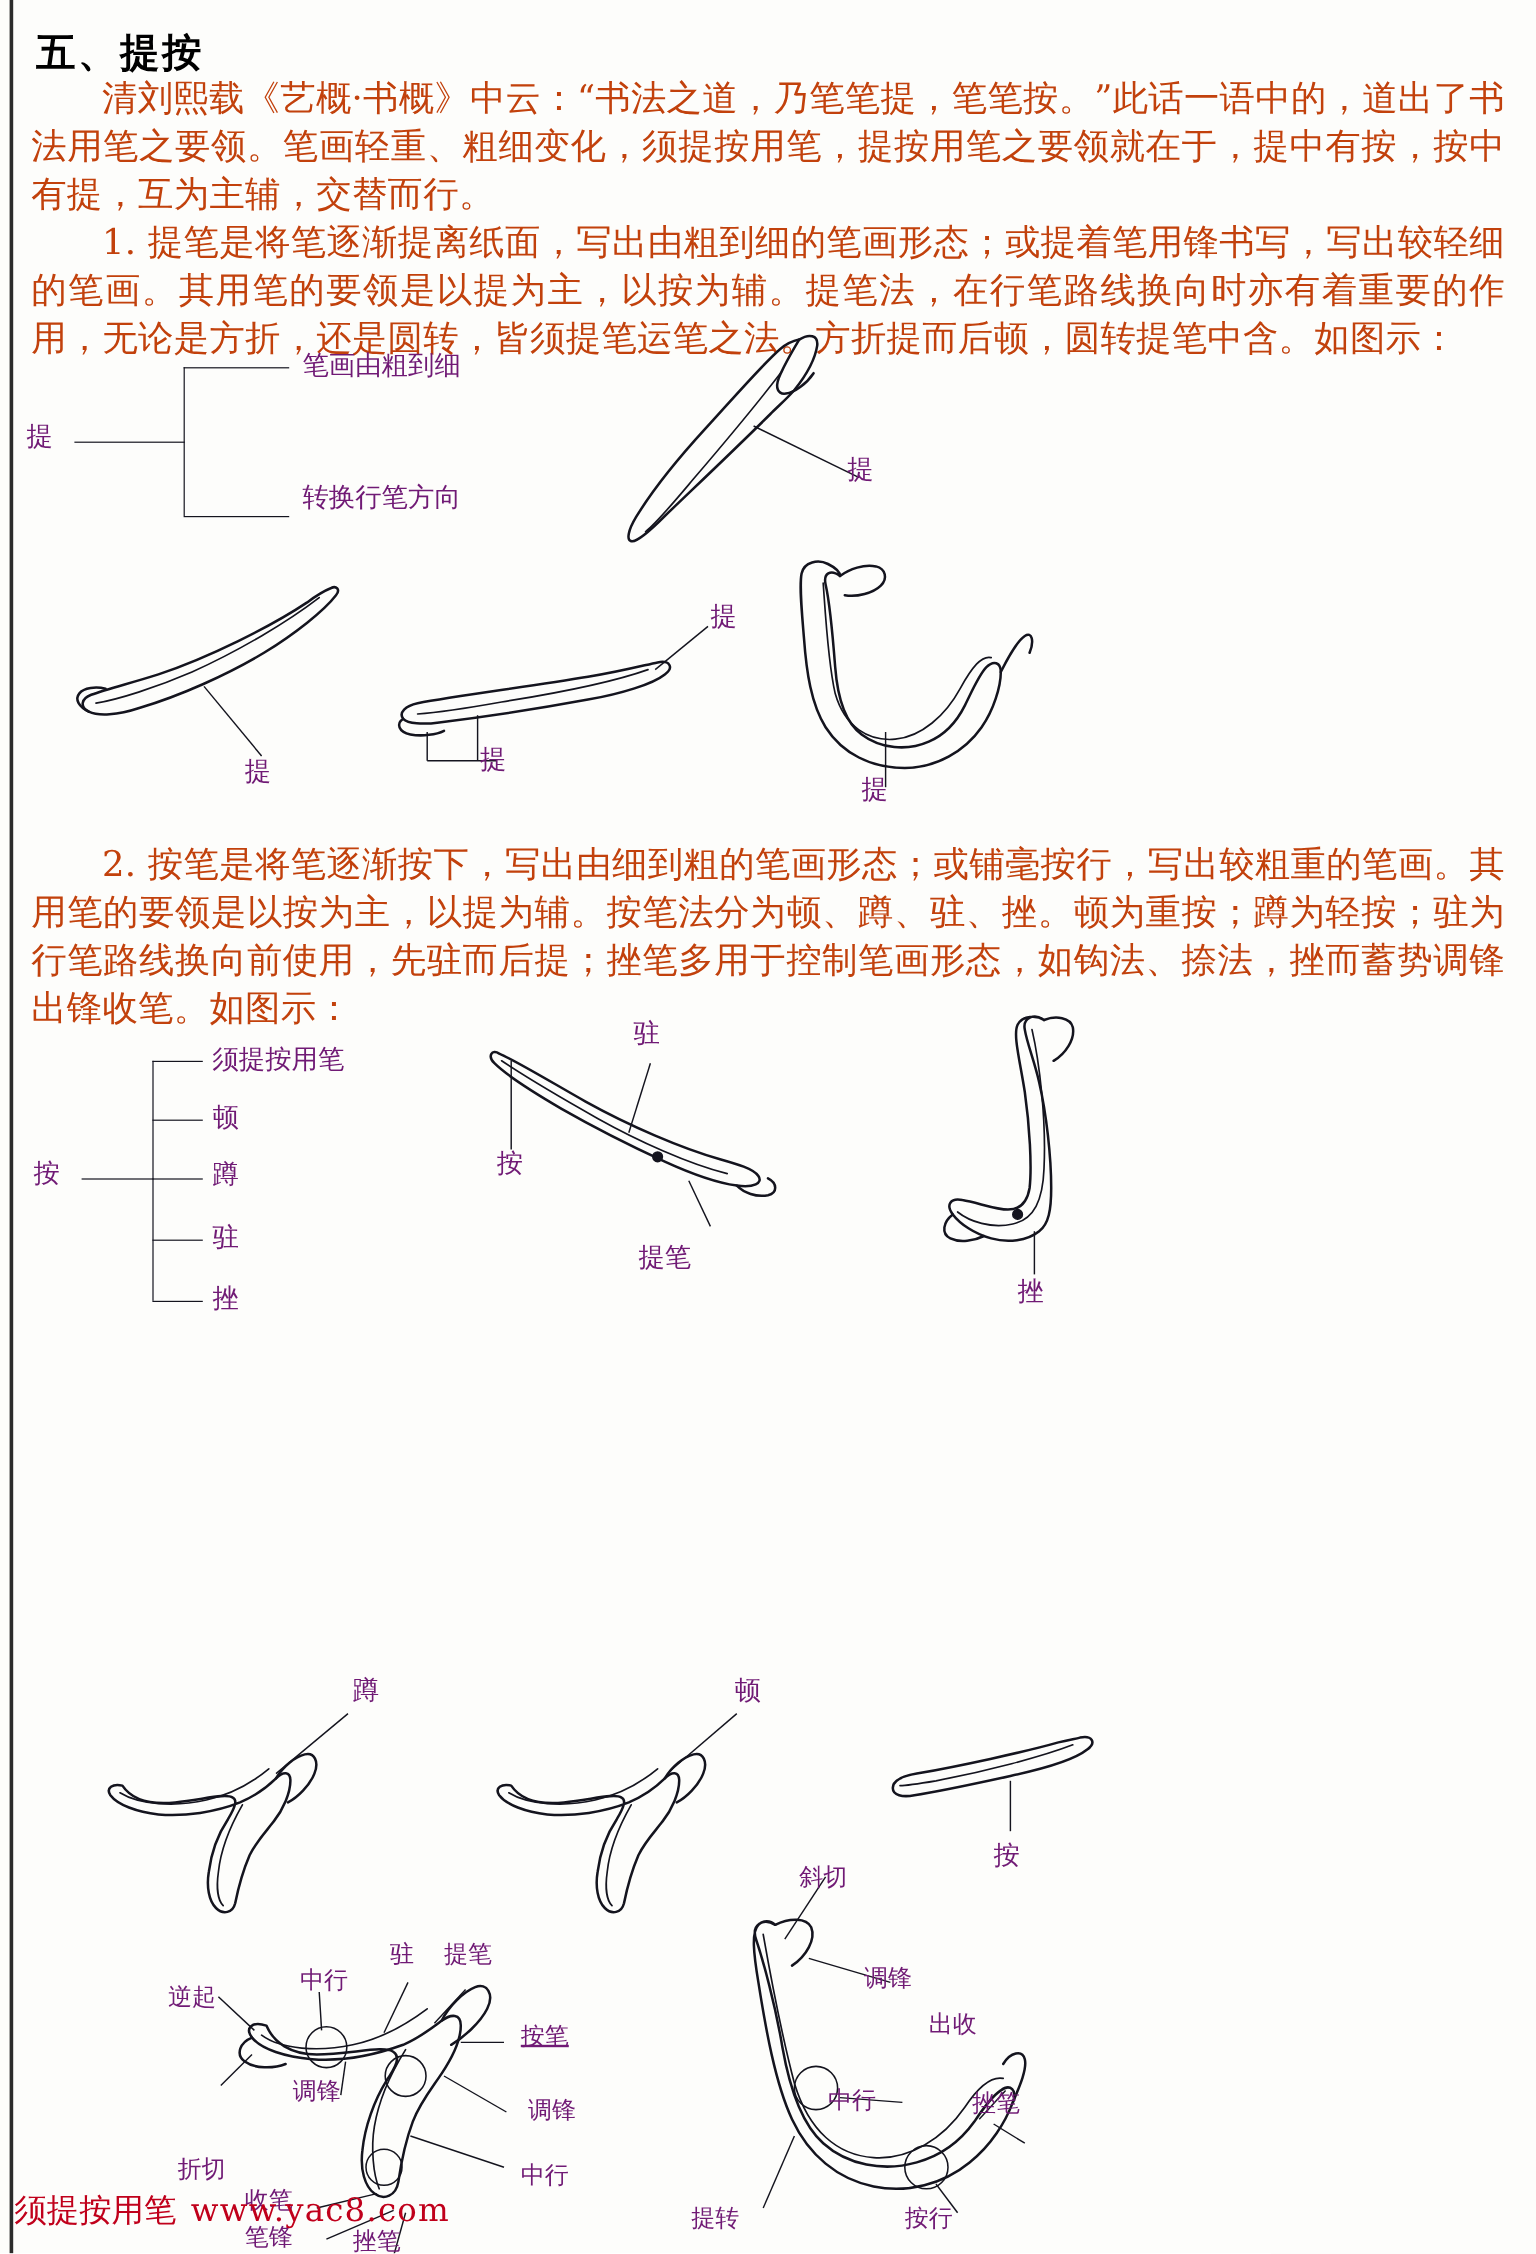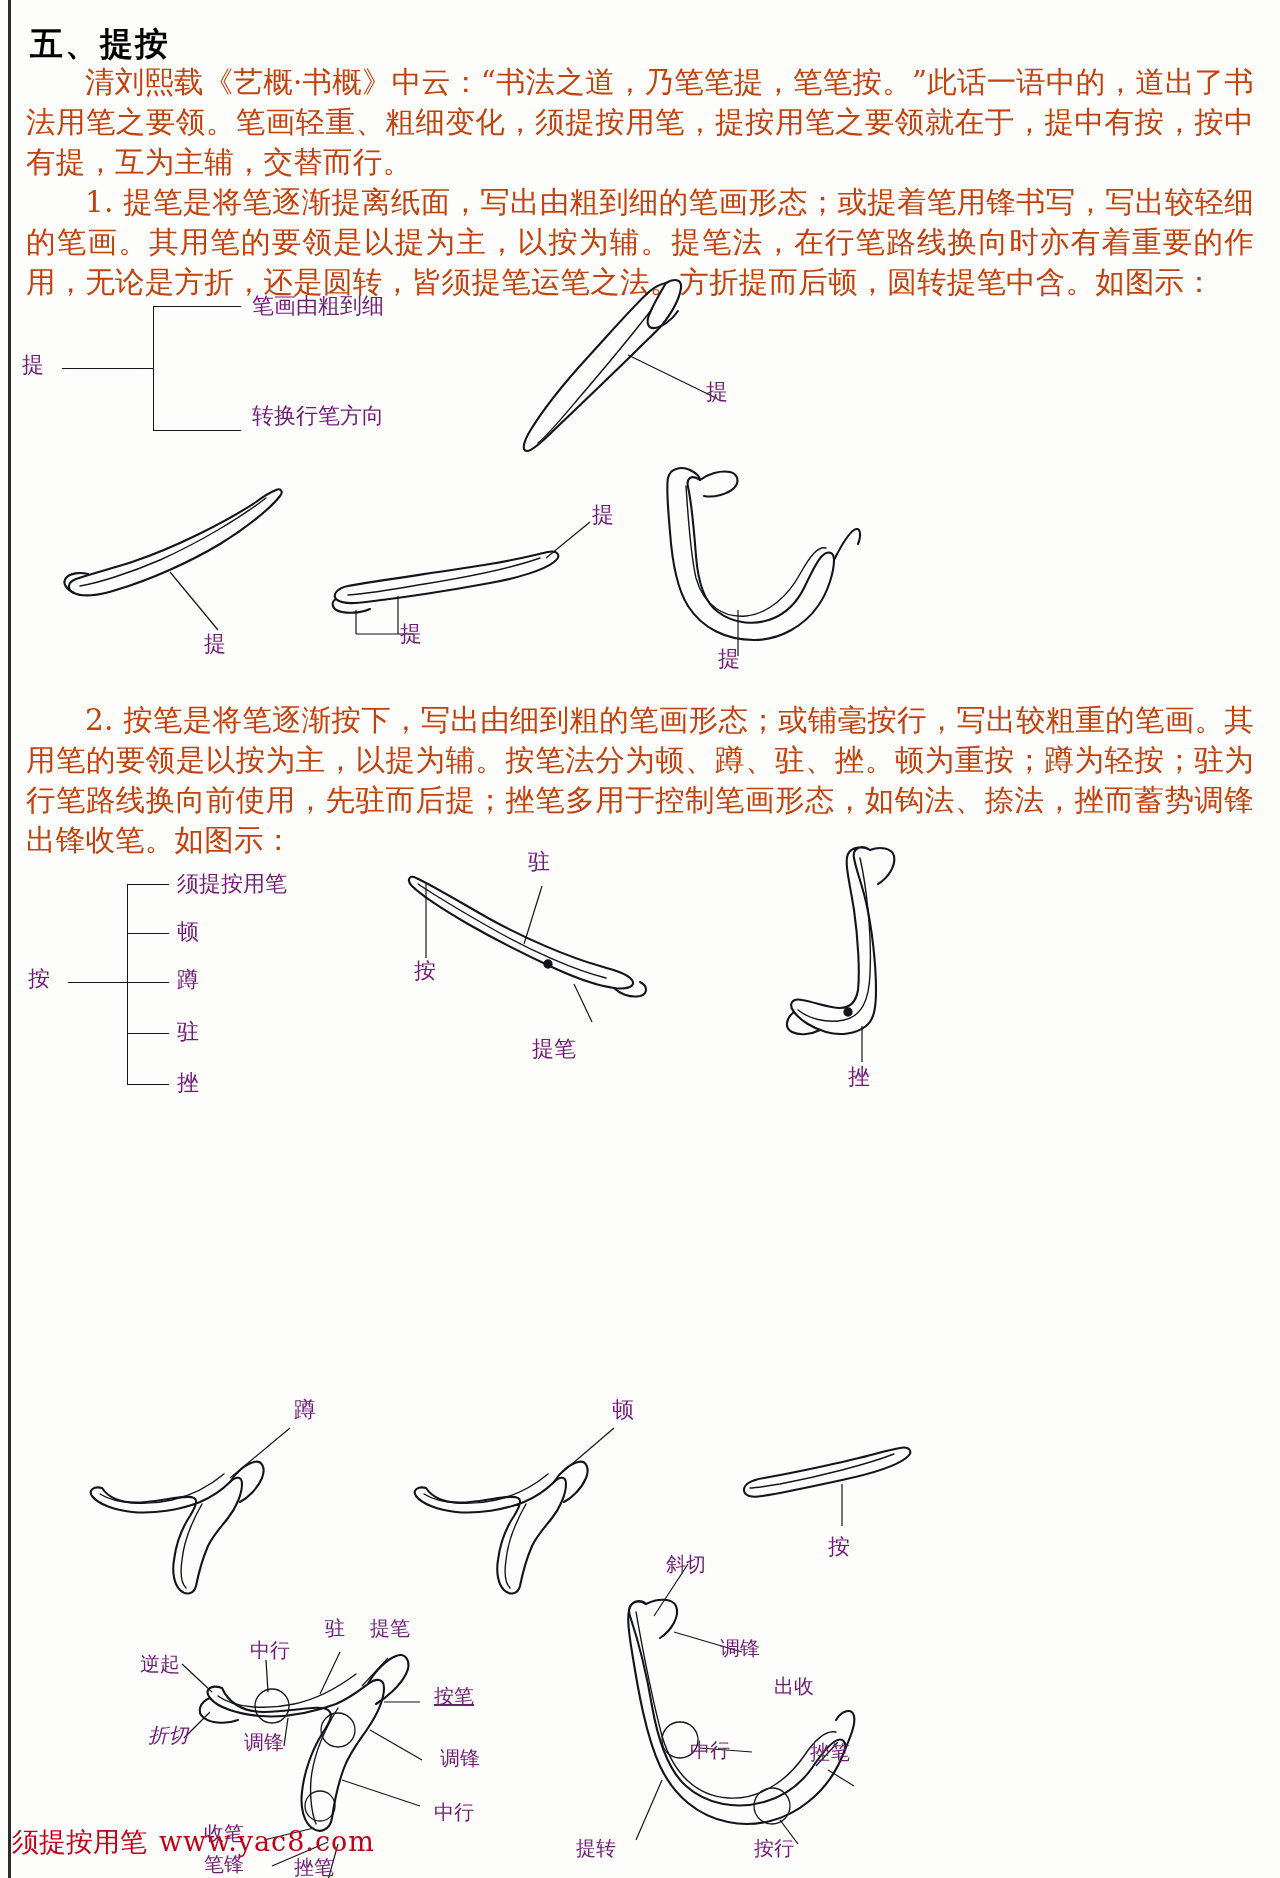--- a/index.html
+++ b/index.html
@@ -339,21 +339,21 @@
       <line class="leader" x1="136" y1="262" x2="80" y2="286"></line>
       <line class="leader" x1="146" y1="264" x2="136" y2="300"></line>
     </svg>
     <div class="lbl sm" style="left:118px; top:1643px;margin-top:11px;">逆起</div>
     <div class="lbl sm" style="left:228px; top:1640px;">中行</div>
     <div class="lbl sm" style="left:303px; top:1618px;">驻</div>
     <div class="lbl sm" style="left:348px; top:1618px;">提笔</div>
     <div class="lbl sm" style="left:412px; top:1686px;text-decoration:underline;">按笔</div>
     <div class="lbl sm" style="left:418px; top:1748px;">调锋</div>
     <div class="lbl sm" style="left:412px; top:1802px;">中行</div>
-    <div class="lbl sm" style="left:126px; top:1725px;font-style:italic;">折切</div>
+    <div class="lbl sm" style="left:126px; top:1797px;">折切</div>
     <div class="lbl sm" style="left:222px; top:1732px;">调锋</div>
     <div class="lbl sm" style="left:182px; top:1823px;">收笔</div>
     <div class="lbl sm" style="left:182px; top:1854px;">笔锋</div>
     <div class="lbl sm" style="left:272px; top:1857px;">挫笔</div>
 
     <svg class="stroke-svg" style="left:580px; top:1590px;" width="260" height="280" viewBox="0 0 260 280">
       <path class="outline" d="M44 14 C34 8 24 14 28 26 C34 44 44 80 50 116
                                C56 150 66 180 84 196 C104 214 134 220 162 212
                                C184 206 200 192 210 178
                                C218 166 226 156 232 152

